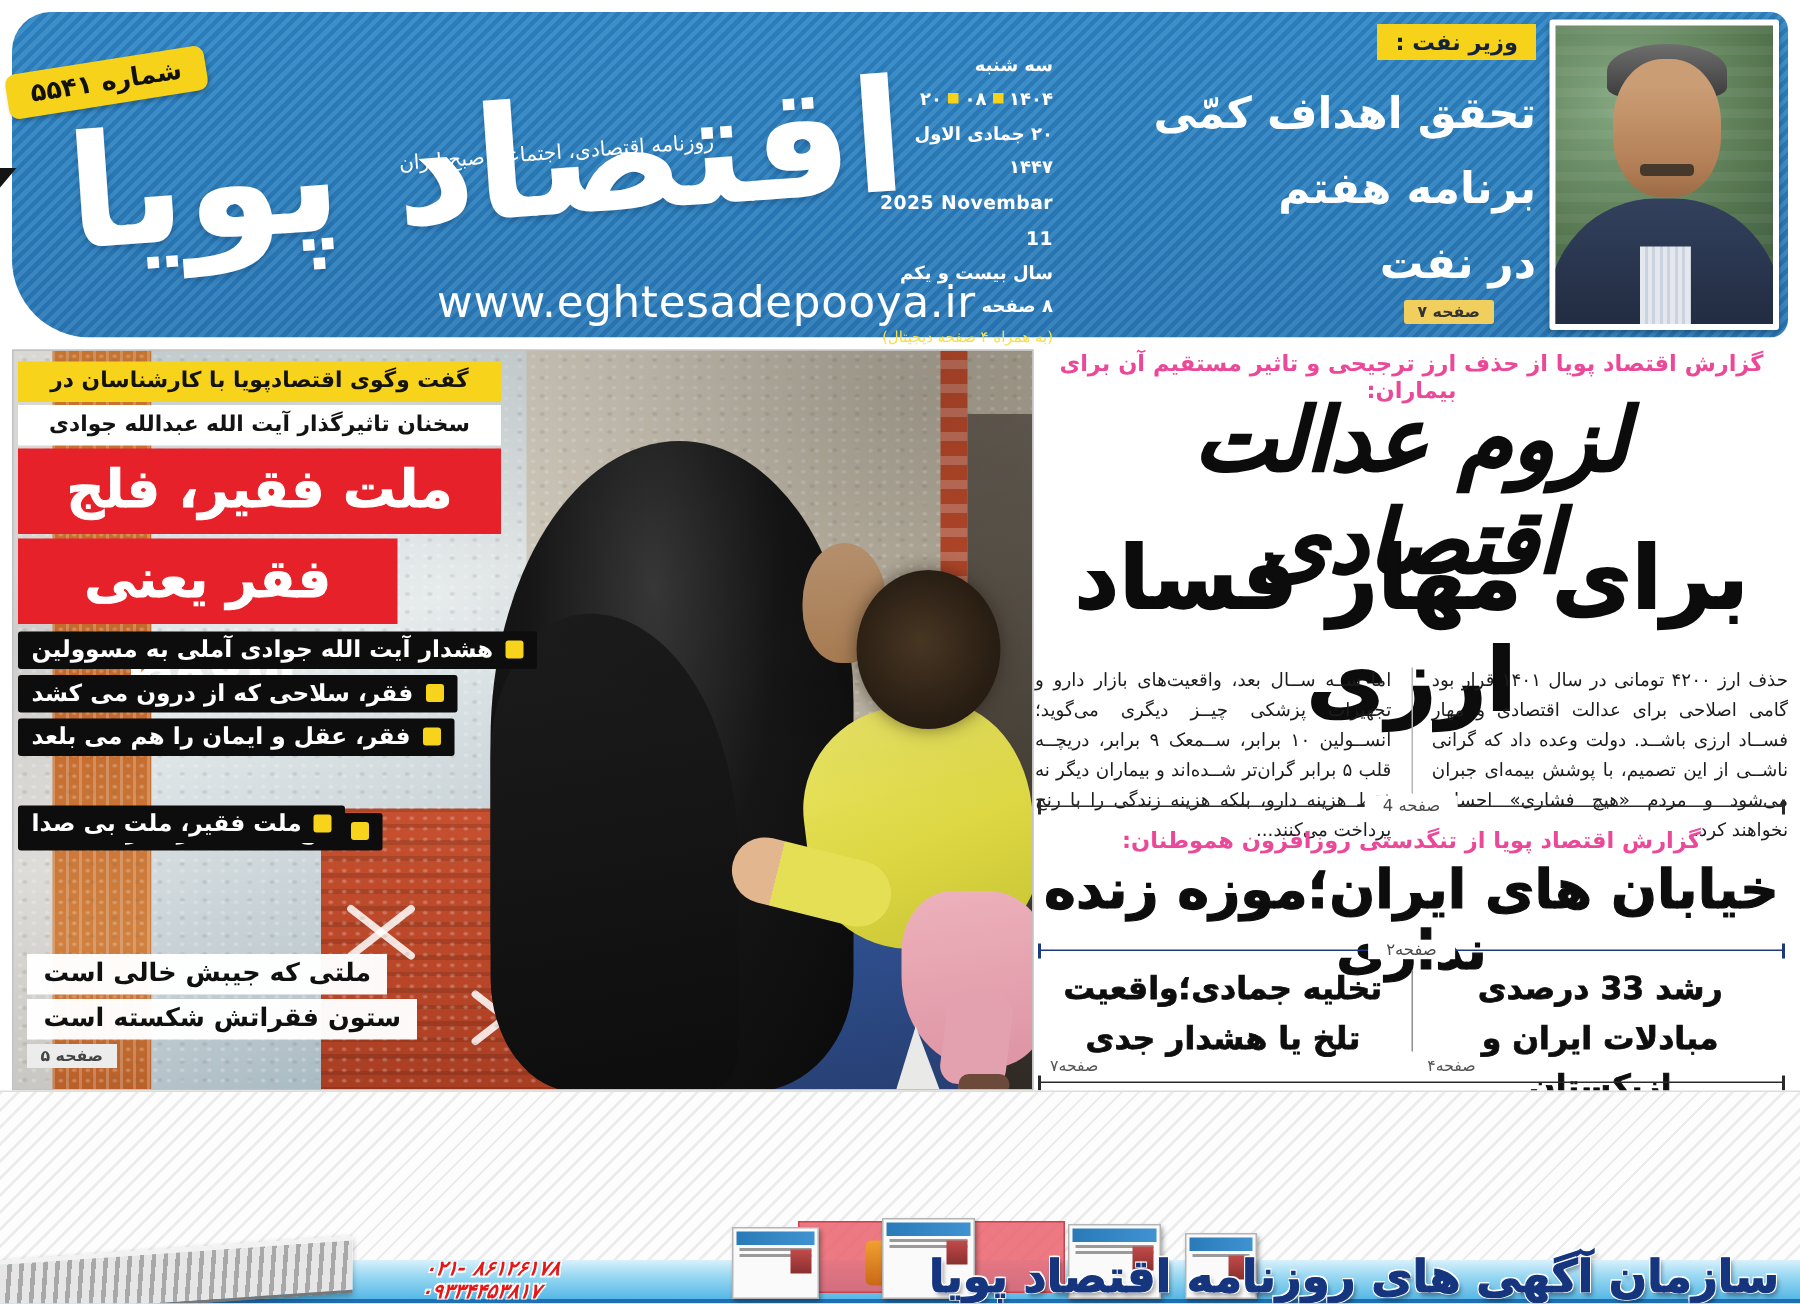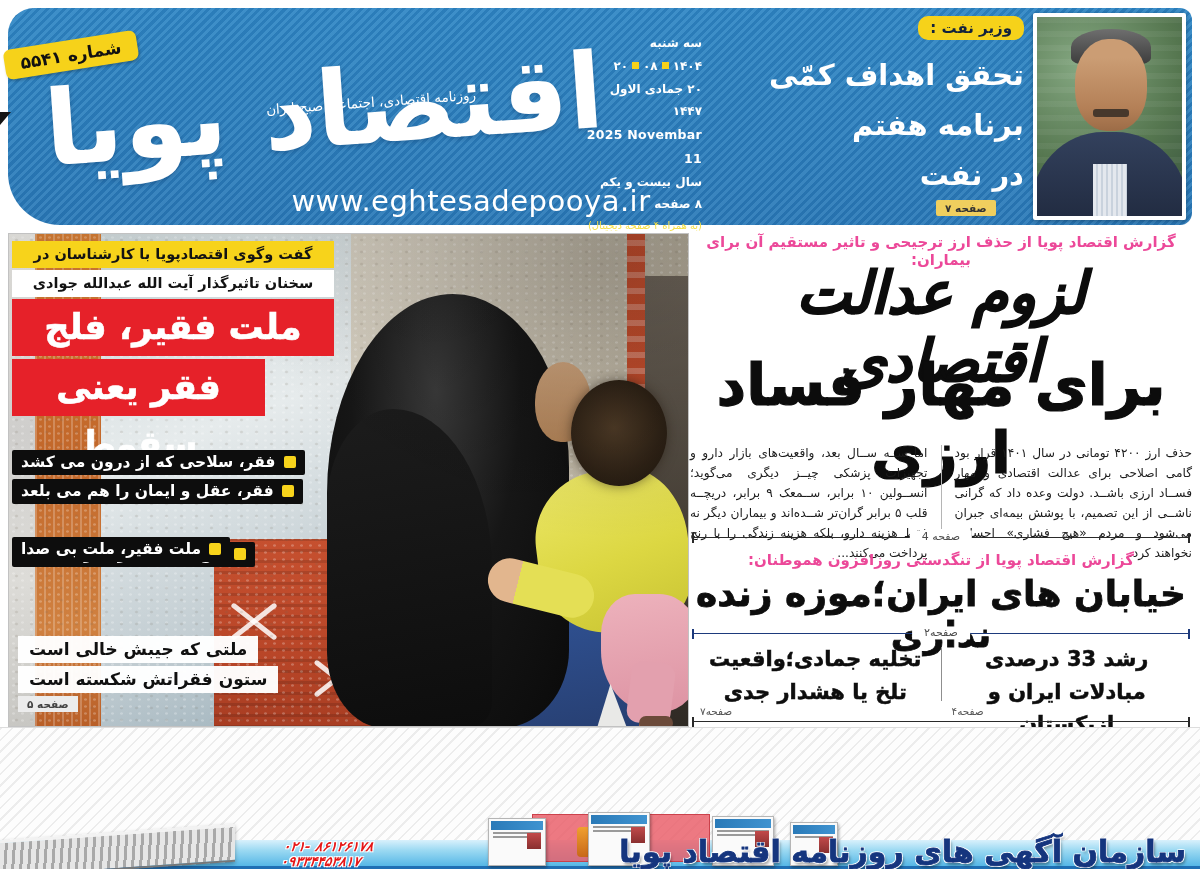--- a/index.html
+++ b/index.html
@@ -42,21 +42,21 @@
   .dates {
     position:absolute; left:574px; top:24px; width:120px; text-align:right;
     color:#fff; font-size:12px; line-height:1.9; direction:rtl; font-weight:bold;
   }
   .dates .en { direction:ltr; font-size:12.5px; letter-spacing:.3px; }
   .dates .digital { color:#f5e04a; font-size:10px; font-weight:normal; }
   .sq { display:inline-block; width:7px; height:7px; background:#f6d21a; margin:0 4px; vertical-align:1px; }
   
   .oil-badge {
     position:absolute; right:168px; top:8px; background:#f6d21a; color:#14233c;
-    font-weight:bold; font-size:15px; padding:3px 12px; direction:rtl; border-radius:10px;
+    font-weight:bold; font-size:15px; padding:3px 12px; direction:rtl; border-radius:0;
   }
   .oil-head { position:absolute; right:168px; top:42px; width:330px; text-align:right;
     color:#fff; font-weight:bold; font-size:29px; line-height:50px; direction:rtl; }
   .oil-page { position:absolute; left:928px; top:192px; background:#f0cf5e; color:#333;
     font-size:10.5px; font-weight:bold; padding:2px 9px; direction:rtl; border-radius:2px; }
   .m-photo { position:absolute; right:6px; top:5px; width:153px; height:207px;
     background:#fff; padding:4px; border-radius:2px; box-shadow:0 1px 4px rgba(0,0,0,.3); }
   .m-in { position:relative; width:100%; height:100%; overflow:hidden;
     background:
       repeating-linear-gradient(180deg, rgba(255,255,255,0.05) 0 6px, transparent 6px 14px),
@@ -305,20 +305,21 @@
     <div class="cleg"></div>
     <div class="cfoot"></div>
     <div class="slit"></div>
     <div class="shade"></div>
 
     <div class="ostrip ky">گفت وگوی اقتصادپویا با کارشناسان در خصوص</div>
     <div class="ostrip kw">سخنان تاثیرگذار آیت الله عبدالله جوادی آملی:</div>
     <div class="ostrip red1">ملت فقیر، فلج است</div>
     <div class="ostrip red2">فقر یعنی سقوط</div>
 
+    <div class="bullet" style="top:187px;">هشدار آیت الله جوادی آملی به مسوولین</div>
     <div class="bullet" style="top:216px;">فقر، سلاحی که از درون می کشد</div>
     <div class="bullet" style="top:245px;">فقر، عقل و ایمان را هم می بلعد</div>
     <div class="bullet" style="top:264px;margin-top:44px;">هیچ ملت فقیری آزاد نیست</div>
     <div class="bullet" style="top:303px;">ملت فقیر، ملت بی صدا</div>
 
     <div class="cap" style="top:402px;">ملتی که جیبش خالی است</div>
     <div class="cap" style="top:432px;">ستون فقراتش شکسته است</div>
     <div class="ph-page">صفحه ۵</div>
   </div>
 

